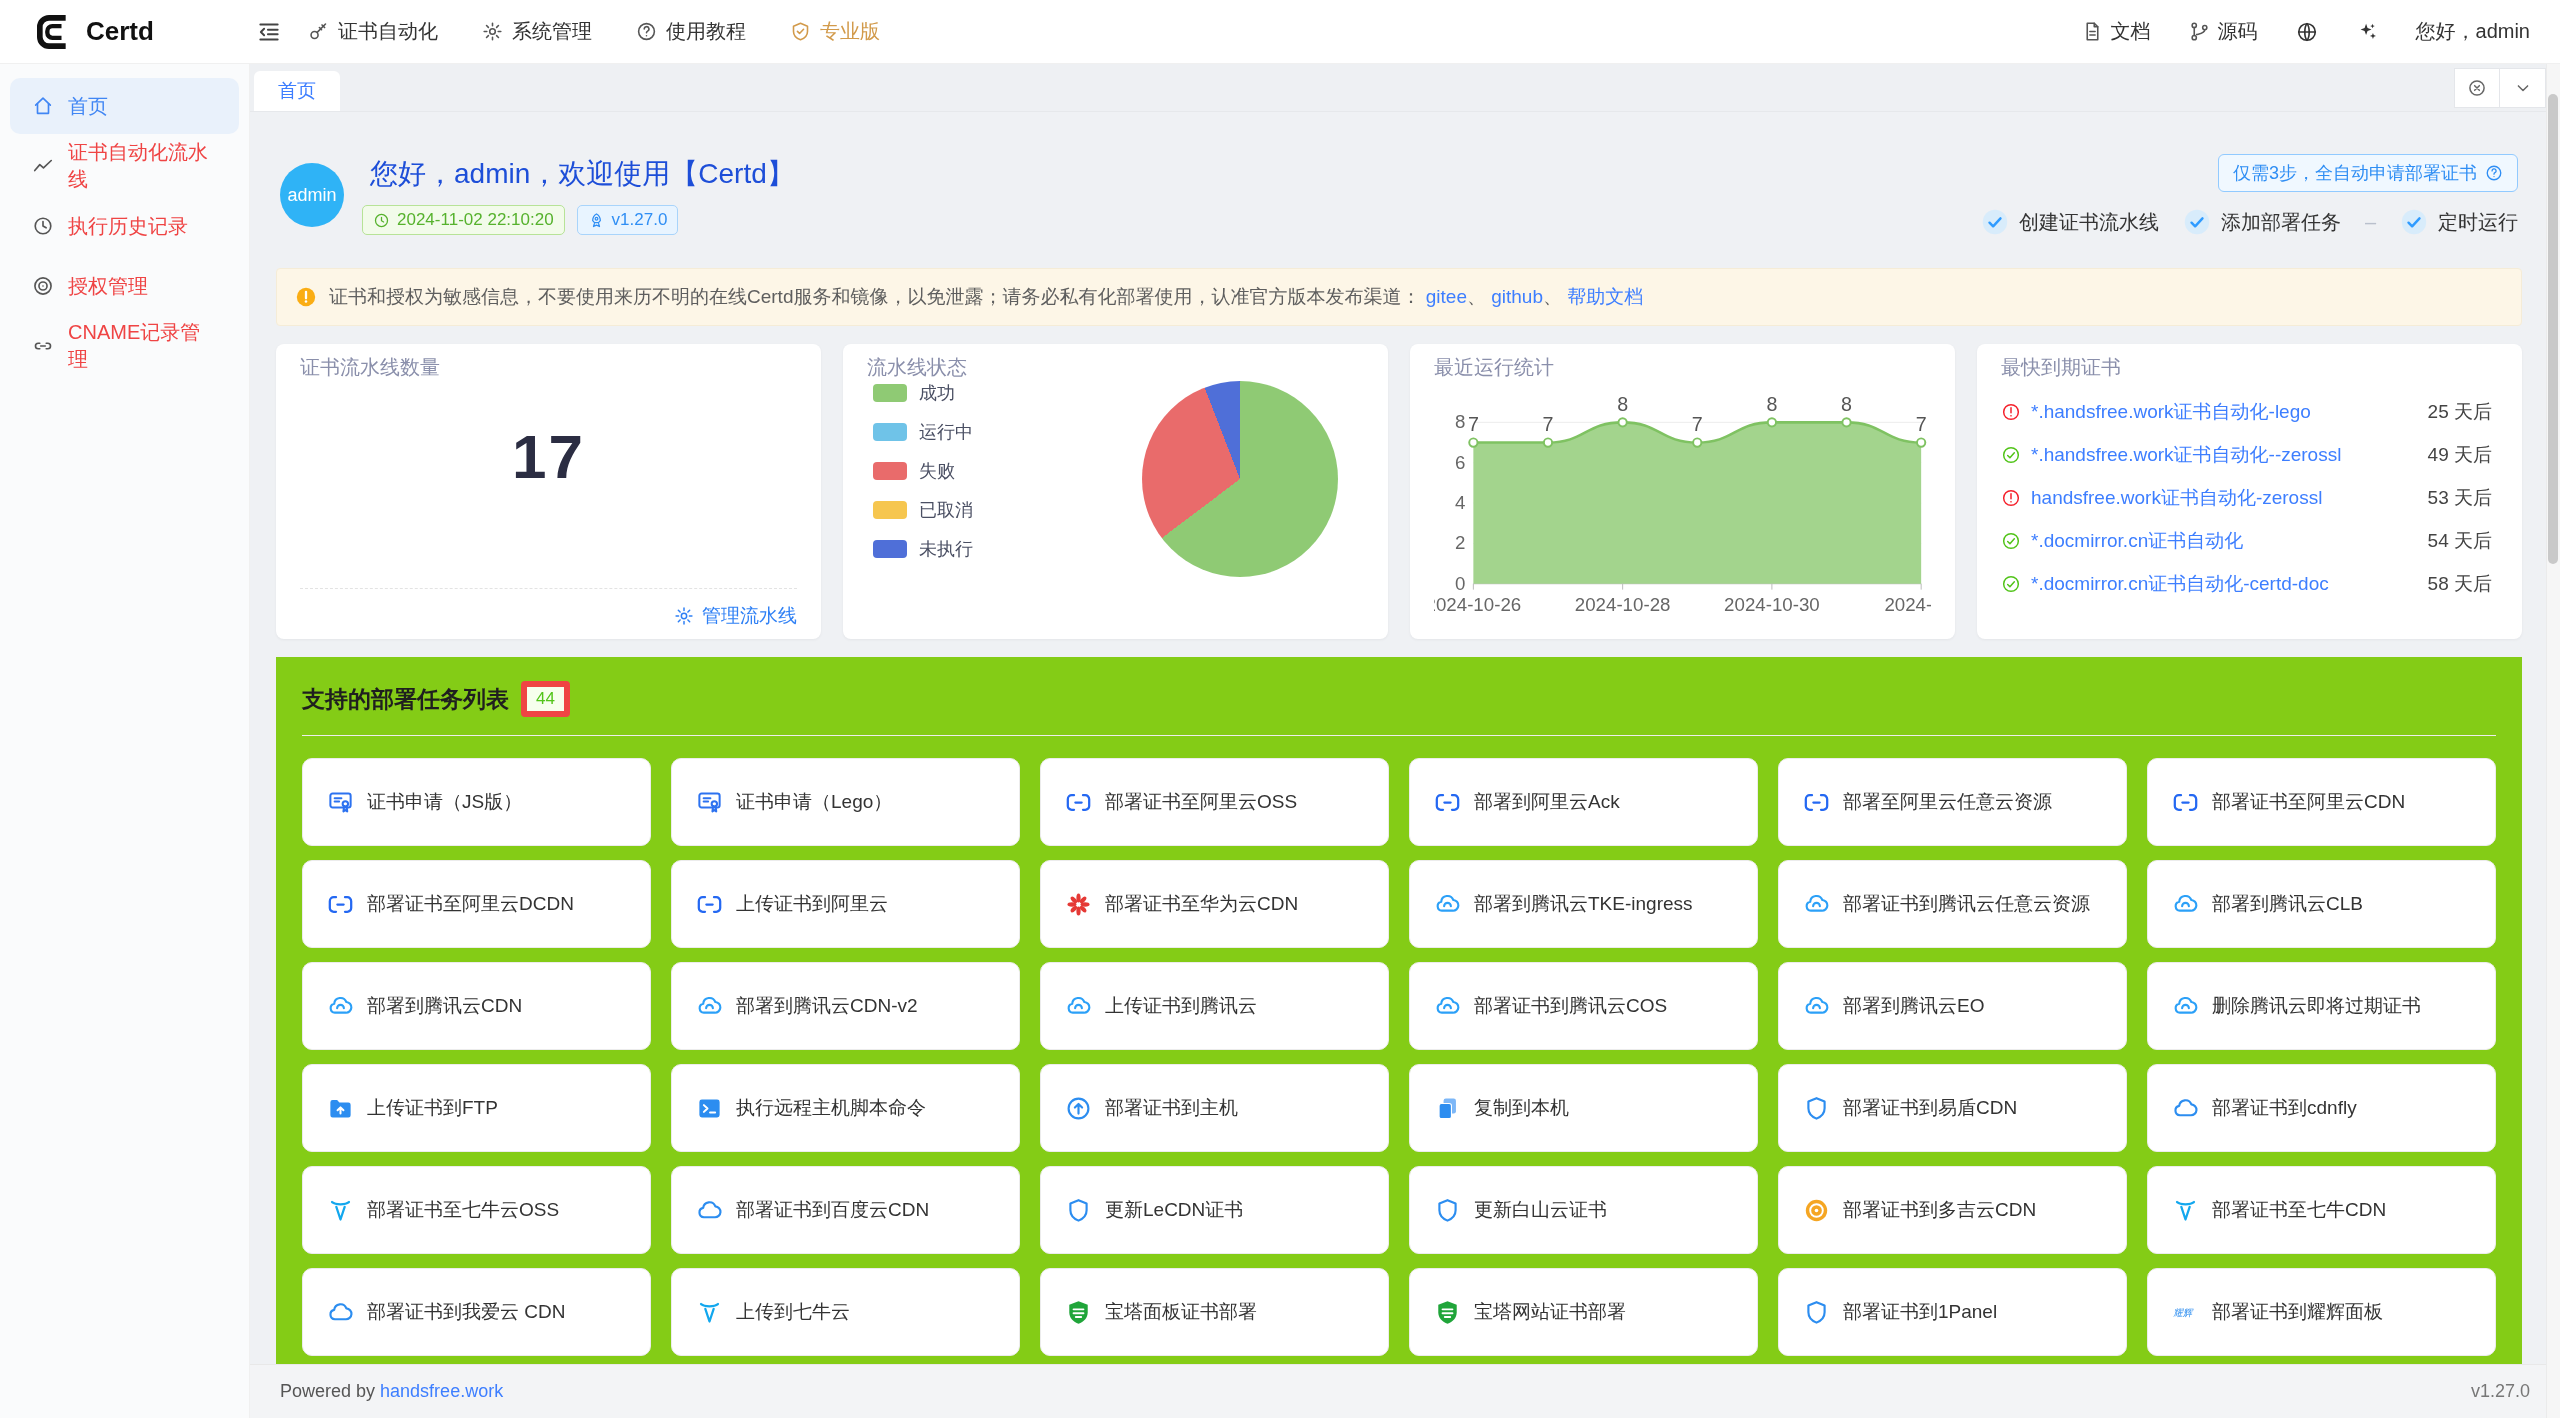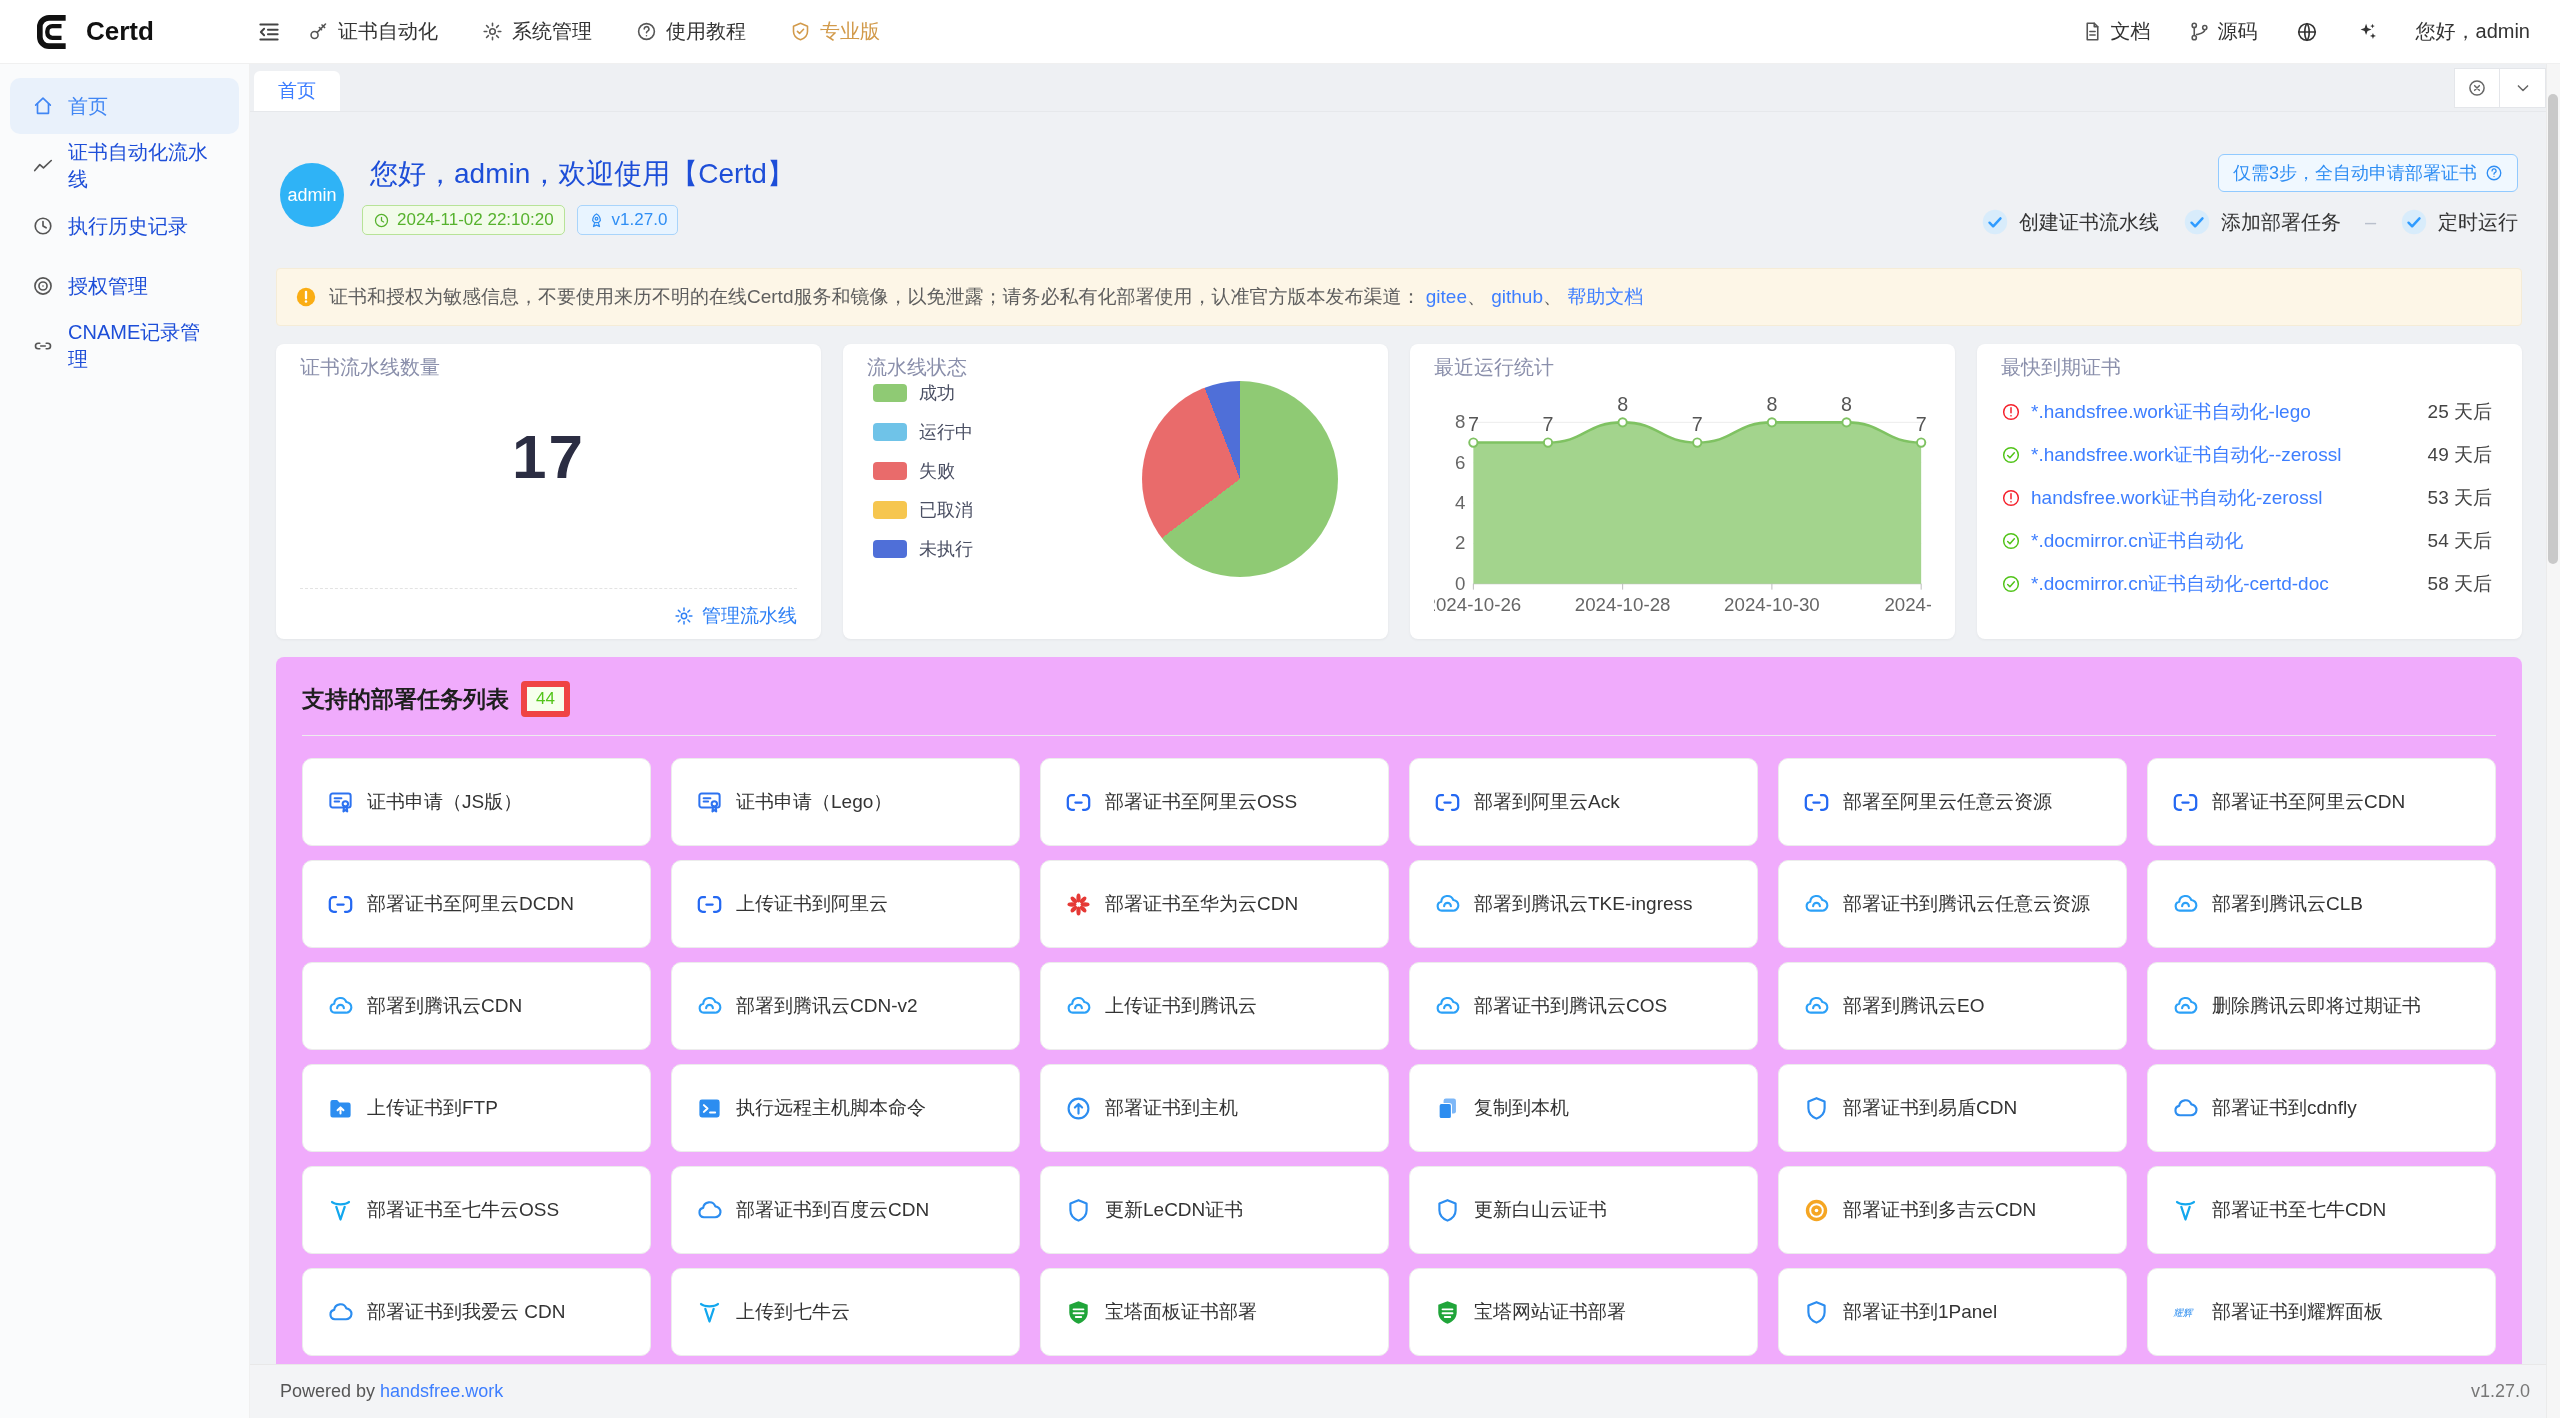--- a/index.html
+++ b/index.html
@@ -20,21 +20,21 @@
   .menu-item.pro { color:#d29a4a; }
   .menu-item.pro .icon { color:#d29a4a; }
   .header-right { margin-left:auto; display:flex; align-items:center; gap:38px; }
   .header-right .menu-item { gap:8px; }
   .hdr-icon { font-size:22px; color:#333; cursor:pointer; }
   .greeting { font-size:20px; color:#333; cursor:pointer; }
 
   
   .app { display:flex; height:1354px; }
   .sidebar { width:250px; background:#fafbfc; border-right:1px solid #f0f0f0; padding-top:10px; }
-  .side-item { height:56px; display:flex; align-items:center; gap:14px; padding:0 22px; margin:4px 10px; border-radius:10px; font-size:20px; color:#1d4ed8; cursor:pointer; }
+  .side-item { height:56px; display:flex; align-items:center; gap:14px; padding:0 22px; margin:4px 10px; border-radius:10px; font-size:20px; color:#ef4444; cursor:pointer; }
   .side-item .icon { font-size:22px; color:#555; }
   .side-item.active { background:#e9f1fb; color:#4086f4; }
   .side-item.active .icon { color:#4086f4; }
 
   .main { flex:1; background:#eff1f4; position:relative; display:flex; flex-direction:column; overflow:hidden; }
 
   
   .tabbar { height:48px; background:#eef0f3; display:flex; align-items:flex-end; padding-left:4px; position:relative; border-bottom:1px solid #e6e8eb; }
   .tab { height:40px; background:#fff; color:#3d7eff; font-size:19px; display:flex; align-items:center; padding:0 24px; border-radius:6px 6px 0 0; cursor:pointer; }
   .tab-controls { position:absolute; right:14px; top:4px; display:flex; }
@@ -78,21 +78,21 @@
   .legend-swatch { width:34px; height:18px; border-radius:4px; }
   .pie { width:196px; height:196px; border-radius:50%; margin-left:auto; margin-right:26px; }
 
   .expire-list { margin-top:18px; display:flex; flex-direction:column; gap:17px; }
   .expire-row { display:flex; align-items:center; gap:10px; font-size:19px; }
   .expire-row .icon { font-size:20px; }
   .expire-name { color:#3d7eff; cursor:pointer; white-space:nowrap; overflow:hidden; text-overflow:ellipsis; max-width:360px; }
   .expire-days { margin-left:auto; color:#444; padding-right:6px; white-space:nowrap; }
 
   
-  .tasks { background:#f0abfc; border-radius:8px; margin-top:18px; padding:24px 26px; flex:1; overflow:hidden; display:flex; flex-direction:column; }
+  .tasks { background:#84cc16; border-radius:0; margin-top:18px; padding:24px 26px; flex:1; overflow:hidden; display:flex; flex-direction:column; }
   .tasks-head { display:flex; align-items:center; gap:12px; }
   .tasks-title { font-size:23px; font-weight:bold; color:#1f1f1f; }
   .count-badge { font-size:17px; color:#52c41a; background:#f6ffed; border:6px solid #ef4444; border-radius:4px; padding:2px 9px; }
   .tasks-divider { border-bottom:1px solid #ededed; margin:18px 0 22px; }
   .task-grid { display:grid; grid-template-columns:repeat(6,1fr); gap:14px 20px; }
   .task-card { height:88px; border:1px solid #ececec; border-radius:10px; display:flex; align-items:center; gap:13px; padding:0 16px 0 24px; background:#fff; cursor:pointer; }
   .task-card .icon { font-size:27px; flex:none; }
   .task-label { font-size:19px; color:#333; white-space:nowrap; overflow:hidden; text-overflow:ellipsis; }
 
   

